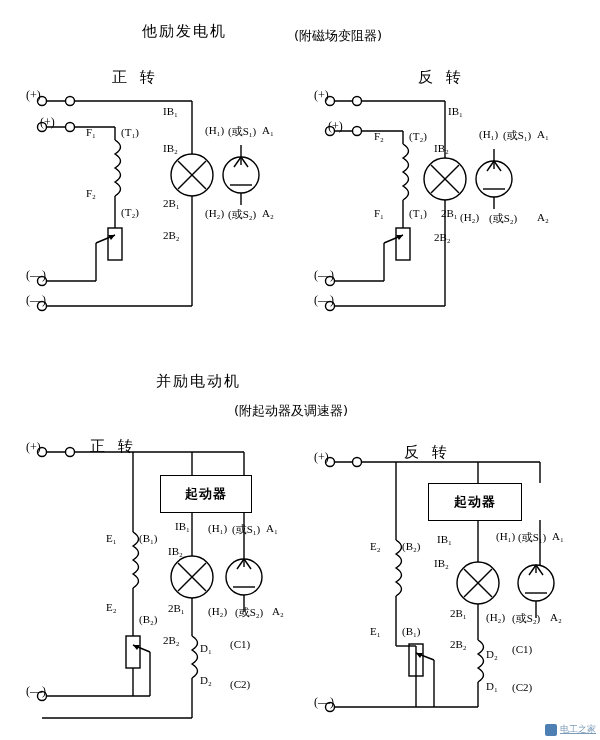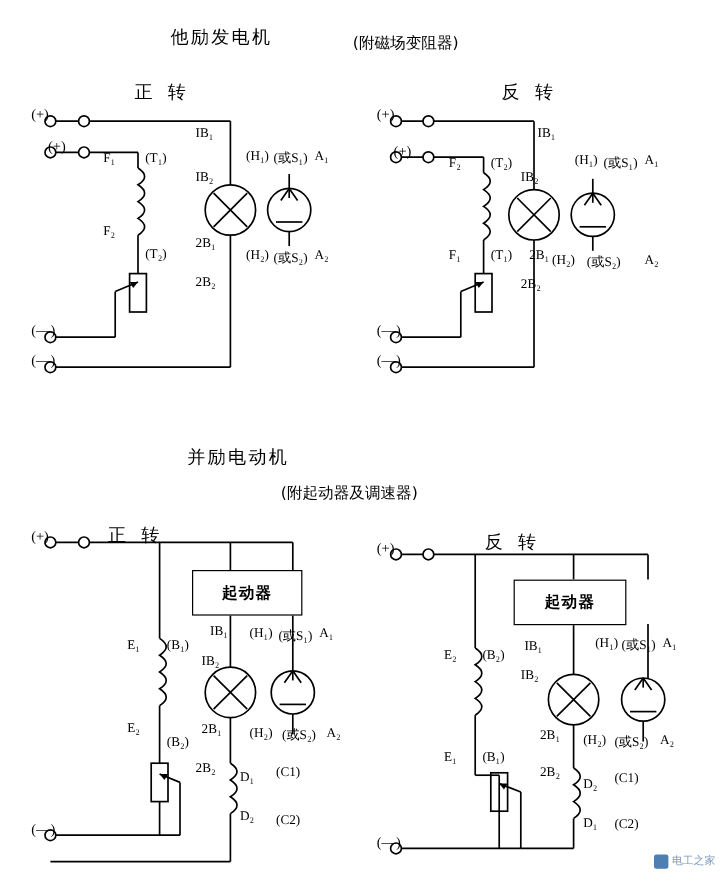--- a/index.html
+++ b/index.html
@@ -14,24 +14,24 @@
   .stage{position:absolute;left:0;top:0;width:600px;height:740px;}
   .lbl{position:absolute;white-space:nowrap;}
   .cn{font-family:"DejaVu Sans", sans-serif;font-weight:normal;}
   .title-cn{font-size:15px;letter-spacing:2px;}
   .sub-cn{font-size:13px;}
   .dir-cn{font-size:15px;letter-spacing:4px;font-weight:normal;}
   .term{font-size:12px;}
   .sm{font-size:11px;}
   svg{position:absolute;left:0;top:0;}
   .wm{
-    position:absolute;right:4px;bottom:16px;
+    position:absolute;right:4px;bottom:4px;
     font-size:9px;color:#7a9ab8;
     font-family:"DejaVu Sans", sans-serif;
-    display:flex;align-items:flex-end;gap:3px;
+    display:flex;align-items:flex-end;gap:3px;text-decoration:underline;
   }
   .wm .dot{width:12px;height:12px;border-radius:2px;background:#4d7fb3;display:inline-block;}
   .box-cn{
     position:absolute;border:1.5px solid #000;
     font-family:"DejaVu Sans", sans-serif;font-weight:bold;
     font-size:13px;text-align:center;
     display:flex;align-items:center;justify-content:center;
     background:#fff;letter-spacing:1px;
   }
 </style>

